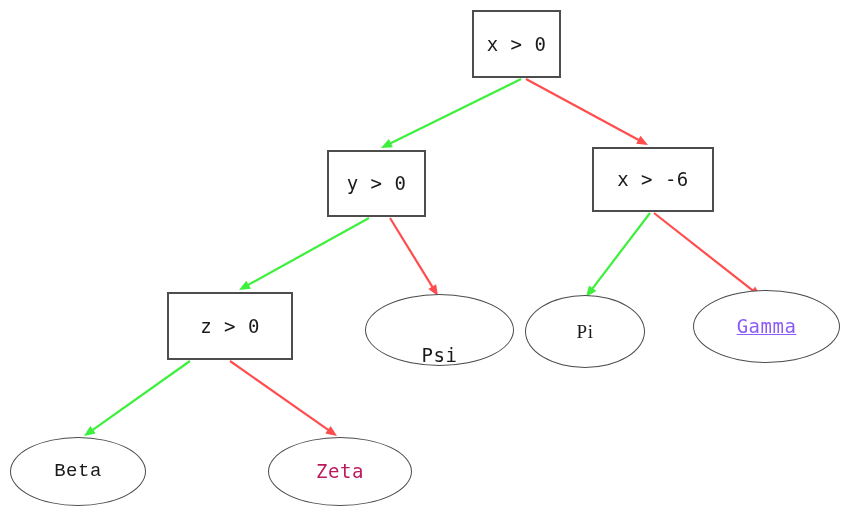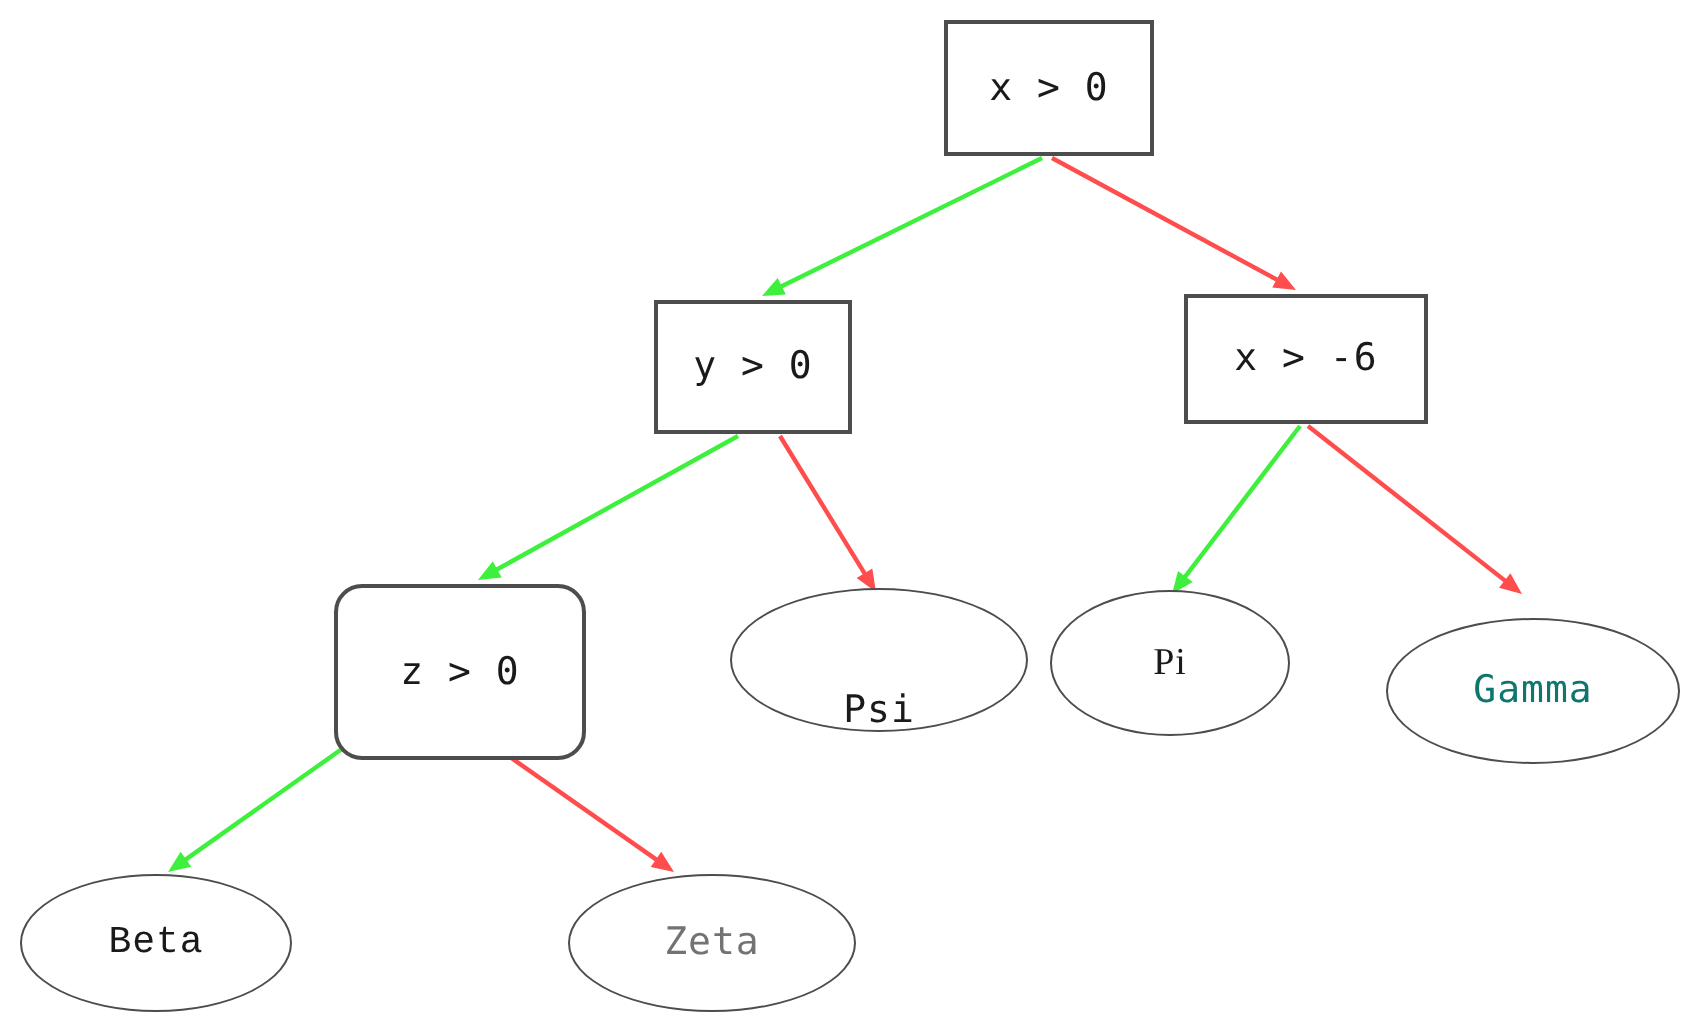--- a/index.html
+++ b/index.html
@@ -85,42 +85,42 @@
         <line x1="190" y1="361" x2="91.34694367753461" y2="430.8016907941972" stroke="#3cf03c" stroke-width="2.2"></line>
         <polygon points="84,436 90.32268423402088,425.89140642439 95.63651142217485,433.40161551698094" fill="#3cf03c"></polygon>
       </g>
       <g>
         <line x1="230" y1="361" x2="329.63015000147084" y2="430.83421729075064" stroke="#ff4d4d" stroke-width="2.2"></line>
         <polygon points="337,436 325.35211661707024,433.45307779905454 330.6326944976363,425.91945335611365" fill="#ff4d4d"></polygon>
       </g>
     </svg>
 
   <div id="node-layer">
-      <div class="node rect" style="left: 472px; top: 10px; width: 105px; height: 68px; border-color: rgb(77, 77, 77); color: rgb(26, 26, 26);">
+      <div class="node rect" style="left: 472px; top: 10px; width: 89px; height: 68px; border-color: rgb(77, 77, 77); color: rgb(26, 26, 26);">
         <span class="node-label">x &gt; 0</span>
       </div>
       <div class="node rect" style="left: 327px; top: 150px; width: 99px; height: 67px; border-color: rgb(77, 77, 77); color: rgb(26, 26, 26); text-align: right;">
         <span class="node-label">y &gt; 0</span>
       </div>
       <div class="node rect" style="left: 592px; top: 147px; width: 122px; height: 65px; border-color: rgb(77, 77, 77); color: rgb(26, 26, 26);">
         <span class="node-label">x &gt; -6</span>
       </div>
-      <div class="node rect" style="left: 167px; top: 292px; width: 126px; height: 88px; border-color: rgb(77, 77, 77); color: rgb(26, 26, 26); border-radius: 14px;">
+      <div class="node rect" style="left: 167px; top: 292px; width: 126px; height: 68px; border-color: rgb(77, 77, 77); color: rgb(26, 26, 26);">
         <span class="node-label">z &gt; 0</span>
       </div>
       <div class="node ellipse" style="left: 365px; top: 294px; width: 149px; height: 72px; border-color: rgb(77, 77, 77); color: rgb(26, 26, 26); align-items: flex-end;">
         <span class="node-label">Psi</span>
       </div>
       <div class="node ellipse" style="left: 525px; top: 295px; width: 120px; height: 73px; border-color: rgb(77, 77, 77); color: rgb(26, 26, 26); font-family: Liberation Serif, serif;">
         <span class="node-label">Pi</span>
       </div>
-      <div class="node ellipse" style="left: 693px; top: 309px; width: 147px; height: 73px; border-color: rgb(77, 77, 77); color: #0f766e;">
+      <div class="node ellipse" style="left: 693px; top: 290px; width: 147px; height: 73px; border-color: rgb(77, 77, 77); color: #8b5cf6; text-decoration: underline;">
         <span class="node-label">Gamma</span>
       </div>
       <div class="node ellipse" style="left: 10px; top: 437px; width: 136px; height: 69px; border-color: rgb(77, 77, 77); color: rgb(26, 26, 26); font-family: Liberation Mono, monospace;">
         <span class="node-label">Beta</span>
       </div>
-      <div class="node ellipse" style="left: 284px; top: 437px; width: 144px; height: 69px; border-color: rgb(77, 77, 77); color: #737373;">
+      <div class="node ellipse" style="left: 268px; top: 437px; width: 144px; height: 69px; border-color: rgb(77, 77, 77); color: #be185d;">
         <span class="node-label">Zeta</span>
       </div>
     </div>
 
 </div>
 
 </body></html>

